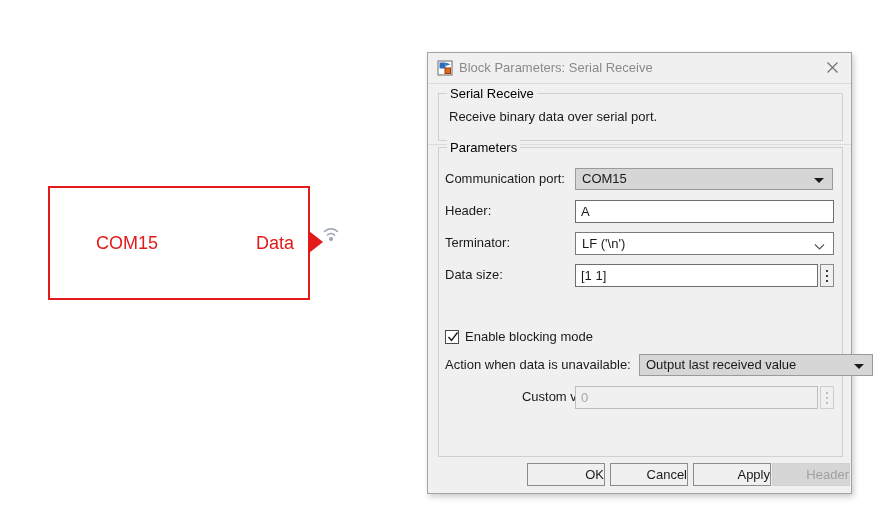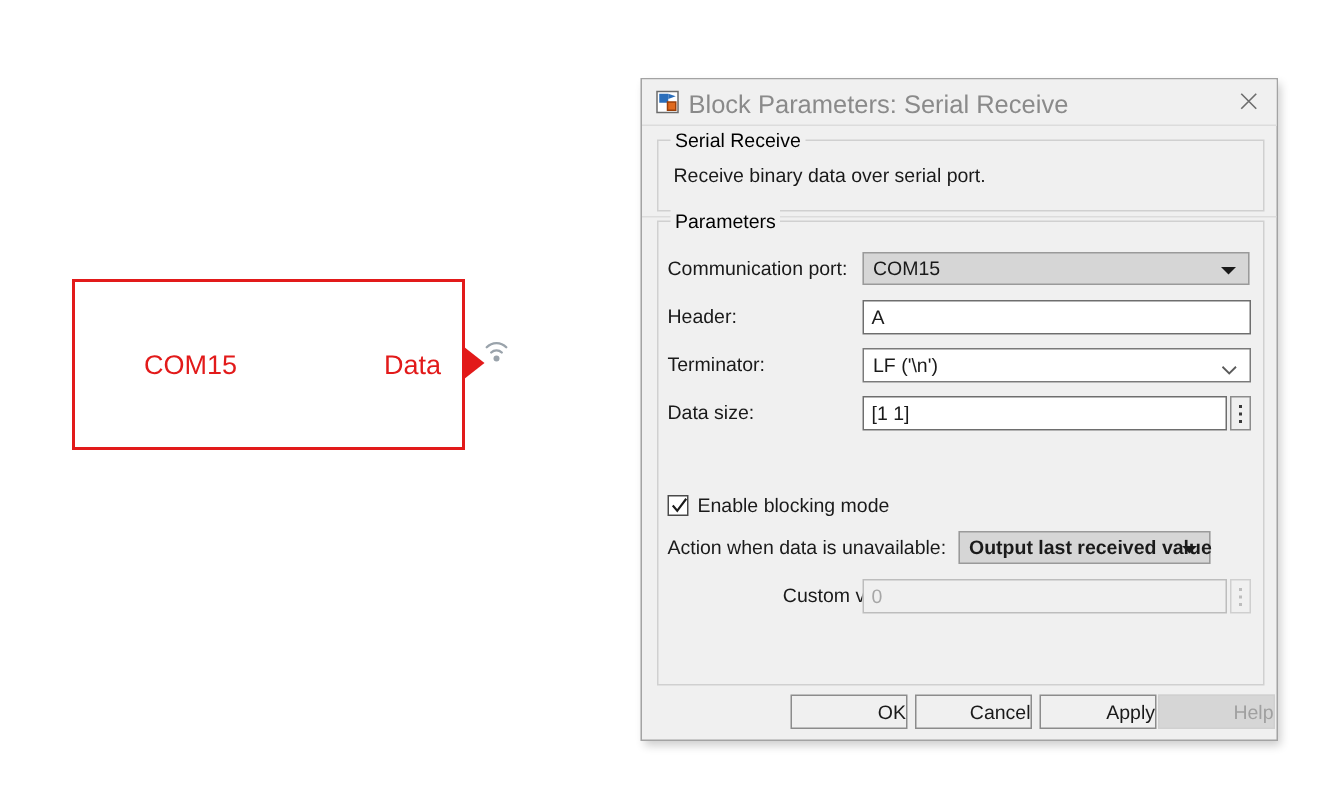--- a/index.html
+++ b/index.html
@@ -81,21 +81,21 @@
     border-bottom: 1px solid #dcdcdc;
   }
   .title-icon {
     position: absolute;
     left: 9px; top: 7px;
     width: 16px; height: 16px;
   }
   .title-text {
     position: absolute;
     left: 31px; top: 7px;
-    font-size: 17px;
+    font-size: 13px;
     color: #8a8a8a;
     white-space: nowrap;
   }
   .title-close {
     position: absolute;
     right: 0; top: 0;
     width: 38px; height: 29px;
     display: flex;
     align-items: center;
     justify-content: center;
@@ -394,21 +394,21 @@
       <div class="checkbox">
         <svg width="12" height="12" viewBox="0 0 12 12">
           <path d="M1.5 6 L4.5 9.5 L10.5 1.5" fill="none" stroke="#1a1a1a" stroke-width="1.4"></path>
         </svg>
       </div>
       <div class="check-label">Enable blocking mode</div>
     </div>
 
     <div class="row" style="top:206px;">
       <div class="field-label">Action when data is unavailable:</div>
-      <div class="combo-gray" style="left:200px; width:168px;font-weight:bold;">
+      <div class="combo-gray" style="left:200px; width:234px;">
         <span class="combo-val">Output last received value</span>
         <span class="tri"></span>
       </div>
     </div>
 
     <div class="row" style="top:238px;">
       <div class="field-label right-align">Custom value:</div>
       <div class="textfield disabled" style="left:136px; width:243px;">
         <span class="tf-val">0</span>
       </div>
@@ -419,16 +419,16 @@
       </div>
     </div>
 
 
   </div>
 
   <div class="btnbar">
     <div class="btn" style="left:99px; width:78px;">OK</div>
     <div class="btn" style="left:182px; width:78px;">Cancel</div>
     <div class="btn" style="left:265px; width:78px;">Apply</div>
-    <div class="btn disabled" style="left:344px; width:78px;">Help</div>
+    <div class="btn disabled" style="left:344px; width:78px;">Header</div>
   </div>
 
 </div>
 
 </body></html>

